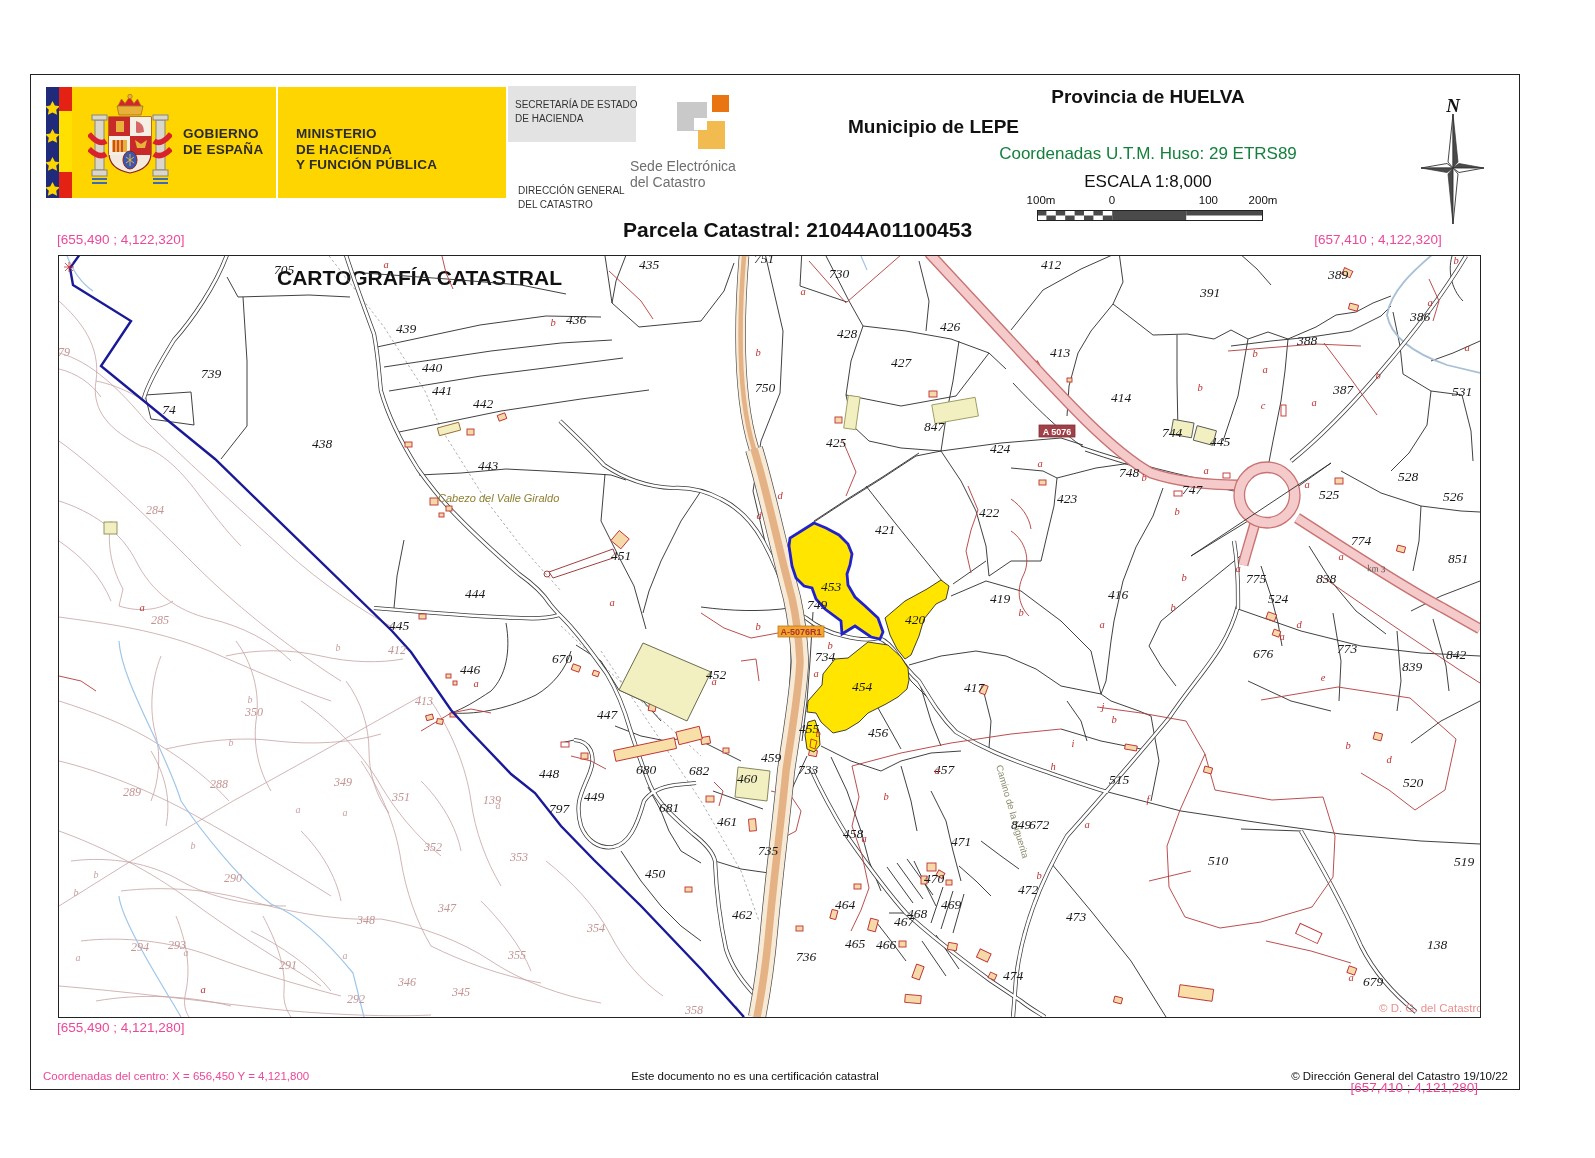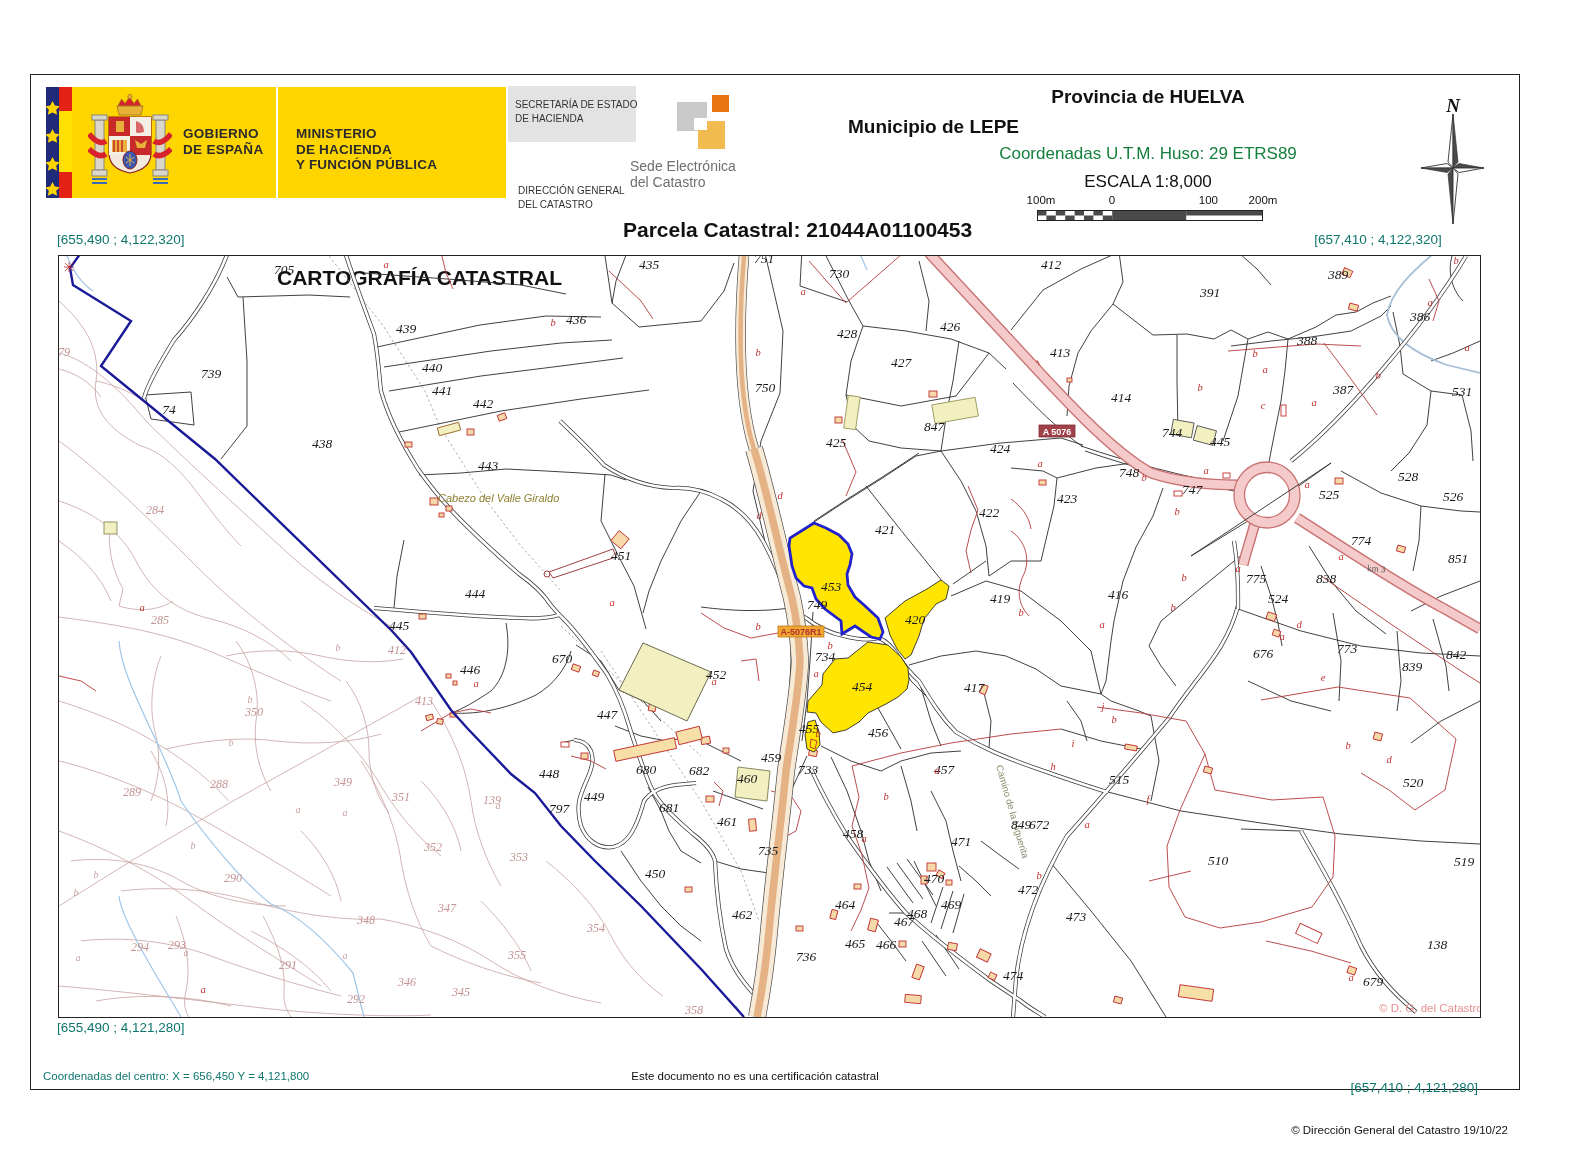--- a/index.html
+++ b/index.html
@@ -1,18 +1,18 @@
 <!DOCTYPE html>
 <html><head>
 <meta charset="utf-8">
 <style>
   html,body{margin:0;padding:0;background:#fff;}
   body{width:1595px;height:1158px;position:relative;font-family:"Liberation Sans",sans-serif;}
   .abs{position:absolute;}
-  .red{color:#0f766e;}
+  .red{color:#ec4899;}
 </style>
 </head>
 <body>
 
 <div class="abs" style="left:30px;top:74px;width:1488px;height:1014px;border:1.6px solid #222;"></div>
 
 <div class="abs" style="left:46px;top:87px;width:230px;height:111px;background:#FFD500;"></div>
 
 <div class="abs" style="left:278px;top:87px;width:228px;height:111px;background:#FFD500;"></div>
 
@@ -702,13 +702,13 @@
         <text x="202" y="992">a</text>
         <text x="1455" y="263">b</text>
 </g>
 </svg>
 </div>
 
 <div class="abs red" style="left:43px;top:1070px;font-size:11.5px;">Coordenadas del centro: X = 656,450 Y = 4,121,800</div>
 
 <div class="abs" style="left:30px;top:1070px;width:1450px;text-align:center;font-size:11.5px;color:#111;">Este documento no es una certificación catastral</div>
 
-<div class="abs" style="left:1008px;top:1124px;width:500px;text-align:right;font-size:11.5px;color:#111;">© Dirección General del Catastro 19/10/22</div>
+<div class="abs" style="left:1008px;top:1070px;width:500px;text-align:right;font-size:11.5px;color:#111;">© Dirección General del Catastro 19/10/22</div>
 
 </body></html>

